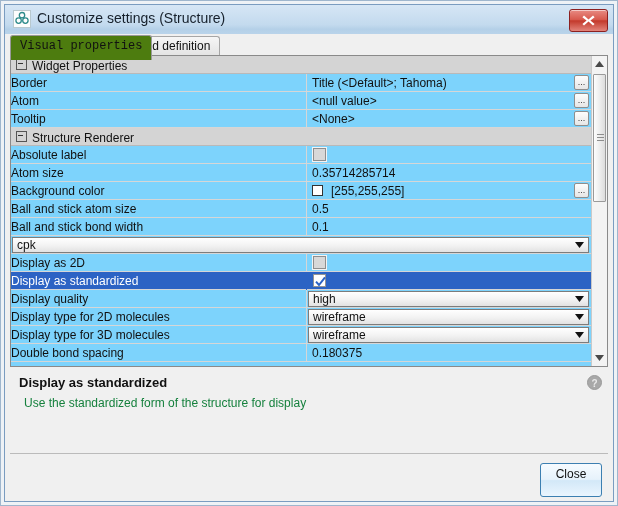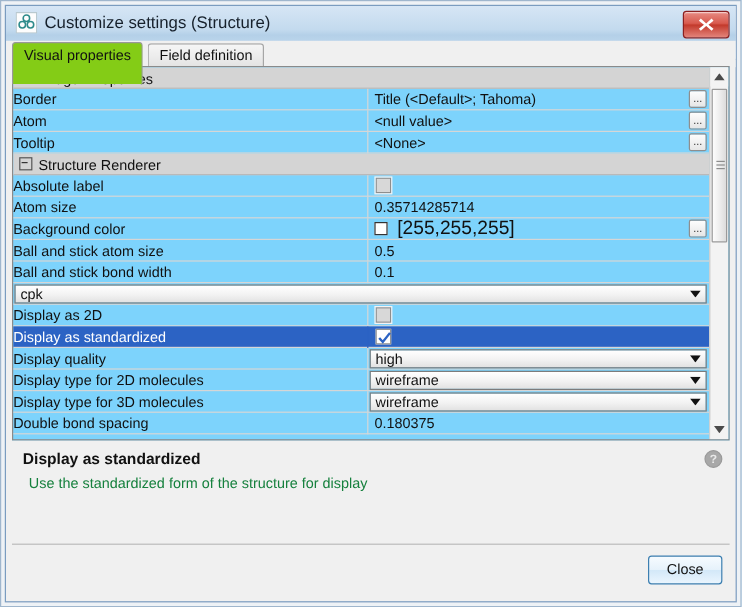--- a/index.html
+++ b/index.html
@@ -50,22 +50,22 @@
   .tab{
     position:absolute;top:2px;height:20px;line-height:19px;
     padding:0 9px;box-sizing:border-box;
     border:1px solid #a6a6a6;border-bottom:none;
     border-radius:3px 3px 0 0;
     font-size:12px;color:#111;
     background:linear-gradient(to bottom,#f6f6f6,#e3e3e3);
     cursor:pointer;white-space:nowrap;
   }
   .tab.active{
-    background:#84cc16;border-color:#999;
-    z-index:3;height:35px;top:1px;line-height:20px;
+    background:#4d7c0f;border-color:#999;
+    z-index:3;height:25px;top:1px;line-height:20px;font-family:Liberation Mono, monospace;
   }
   
   .prop-panel{
     position:absolute;left:5px;top:50px;right:5px;height:312px;
     border:1px solid #8a8a8a;
     background:#7dd3fc;
     box-sizing:border-box;
     overflow:hidden;
   }
   .grid{
@@ -135,21 +135,21 @@
   .chk.disabled{
     background:#d8d8d8;border:1px solid #8e8e8e;
     outline:1px solid #f3f3f3;
   }
   .chk.checked svg{position:absolute;left:1px;top:1px;}
   .color-swatch{
     width:11px;height:11px;box-sizing:border-box;
     border:1px solid #333;background:#ffffff;
     display:inline-block;margin-right:8px;vertical-align:middle;
   }
-  .swatch-text{font-size:16px;color:#111;vertical-align:middle;}
+  .swatch-text{font-size:12px;color:#111;vertical-align:middle;}
   
   .vscroll{
     position:absolute;right:0;top:0;width:16px;bottom:0;
     background:#f3f3f3;border-left:1px solid #c9c9c9;
     box-sizing:border-box;
   }
   .sb-btn{
     position:absolute;left:0;width:15px;height:16px;
     background:#f3f3f3;display:flex;align-items:center;justify-content:center;
     cursor:pointer;
@@ -188,21 +188,21 @@
     color:#e9e9e9;font-size:10px;font-weight:bold;
     text-align:center;line-height:15px;
     border:1px solid #9a9a9a;box-sizing:border-box;
   }
   
   .footer{
     position:absolute;left:5px;right:5px;top:450px;bottom:2px;
     background:#f0f0f0;
   }
   .btn-close-dlg{
-    position:absolute;right:6px;top:8px;width:62px;height:24px;
+    position:absolute;right:6px;top:8px;width:62px;height:34px;
     box-sizing:border-box;
     border:1px solid #3c7fb1;border-radius:3px;
     background:linear-gradient(to bottom,#f6fbff 0%,#e6f2fb 48%,#d3e8f8 52%,#eaf5fe 100%);
     font-size:12px;color:#111;text-align:center;line-height:20px;
     cursor:pointer;
   }
 </style>
 </head>
 <body>
 

